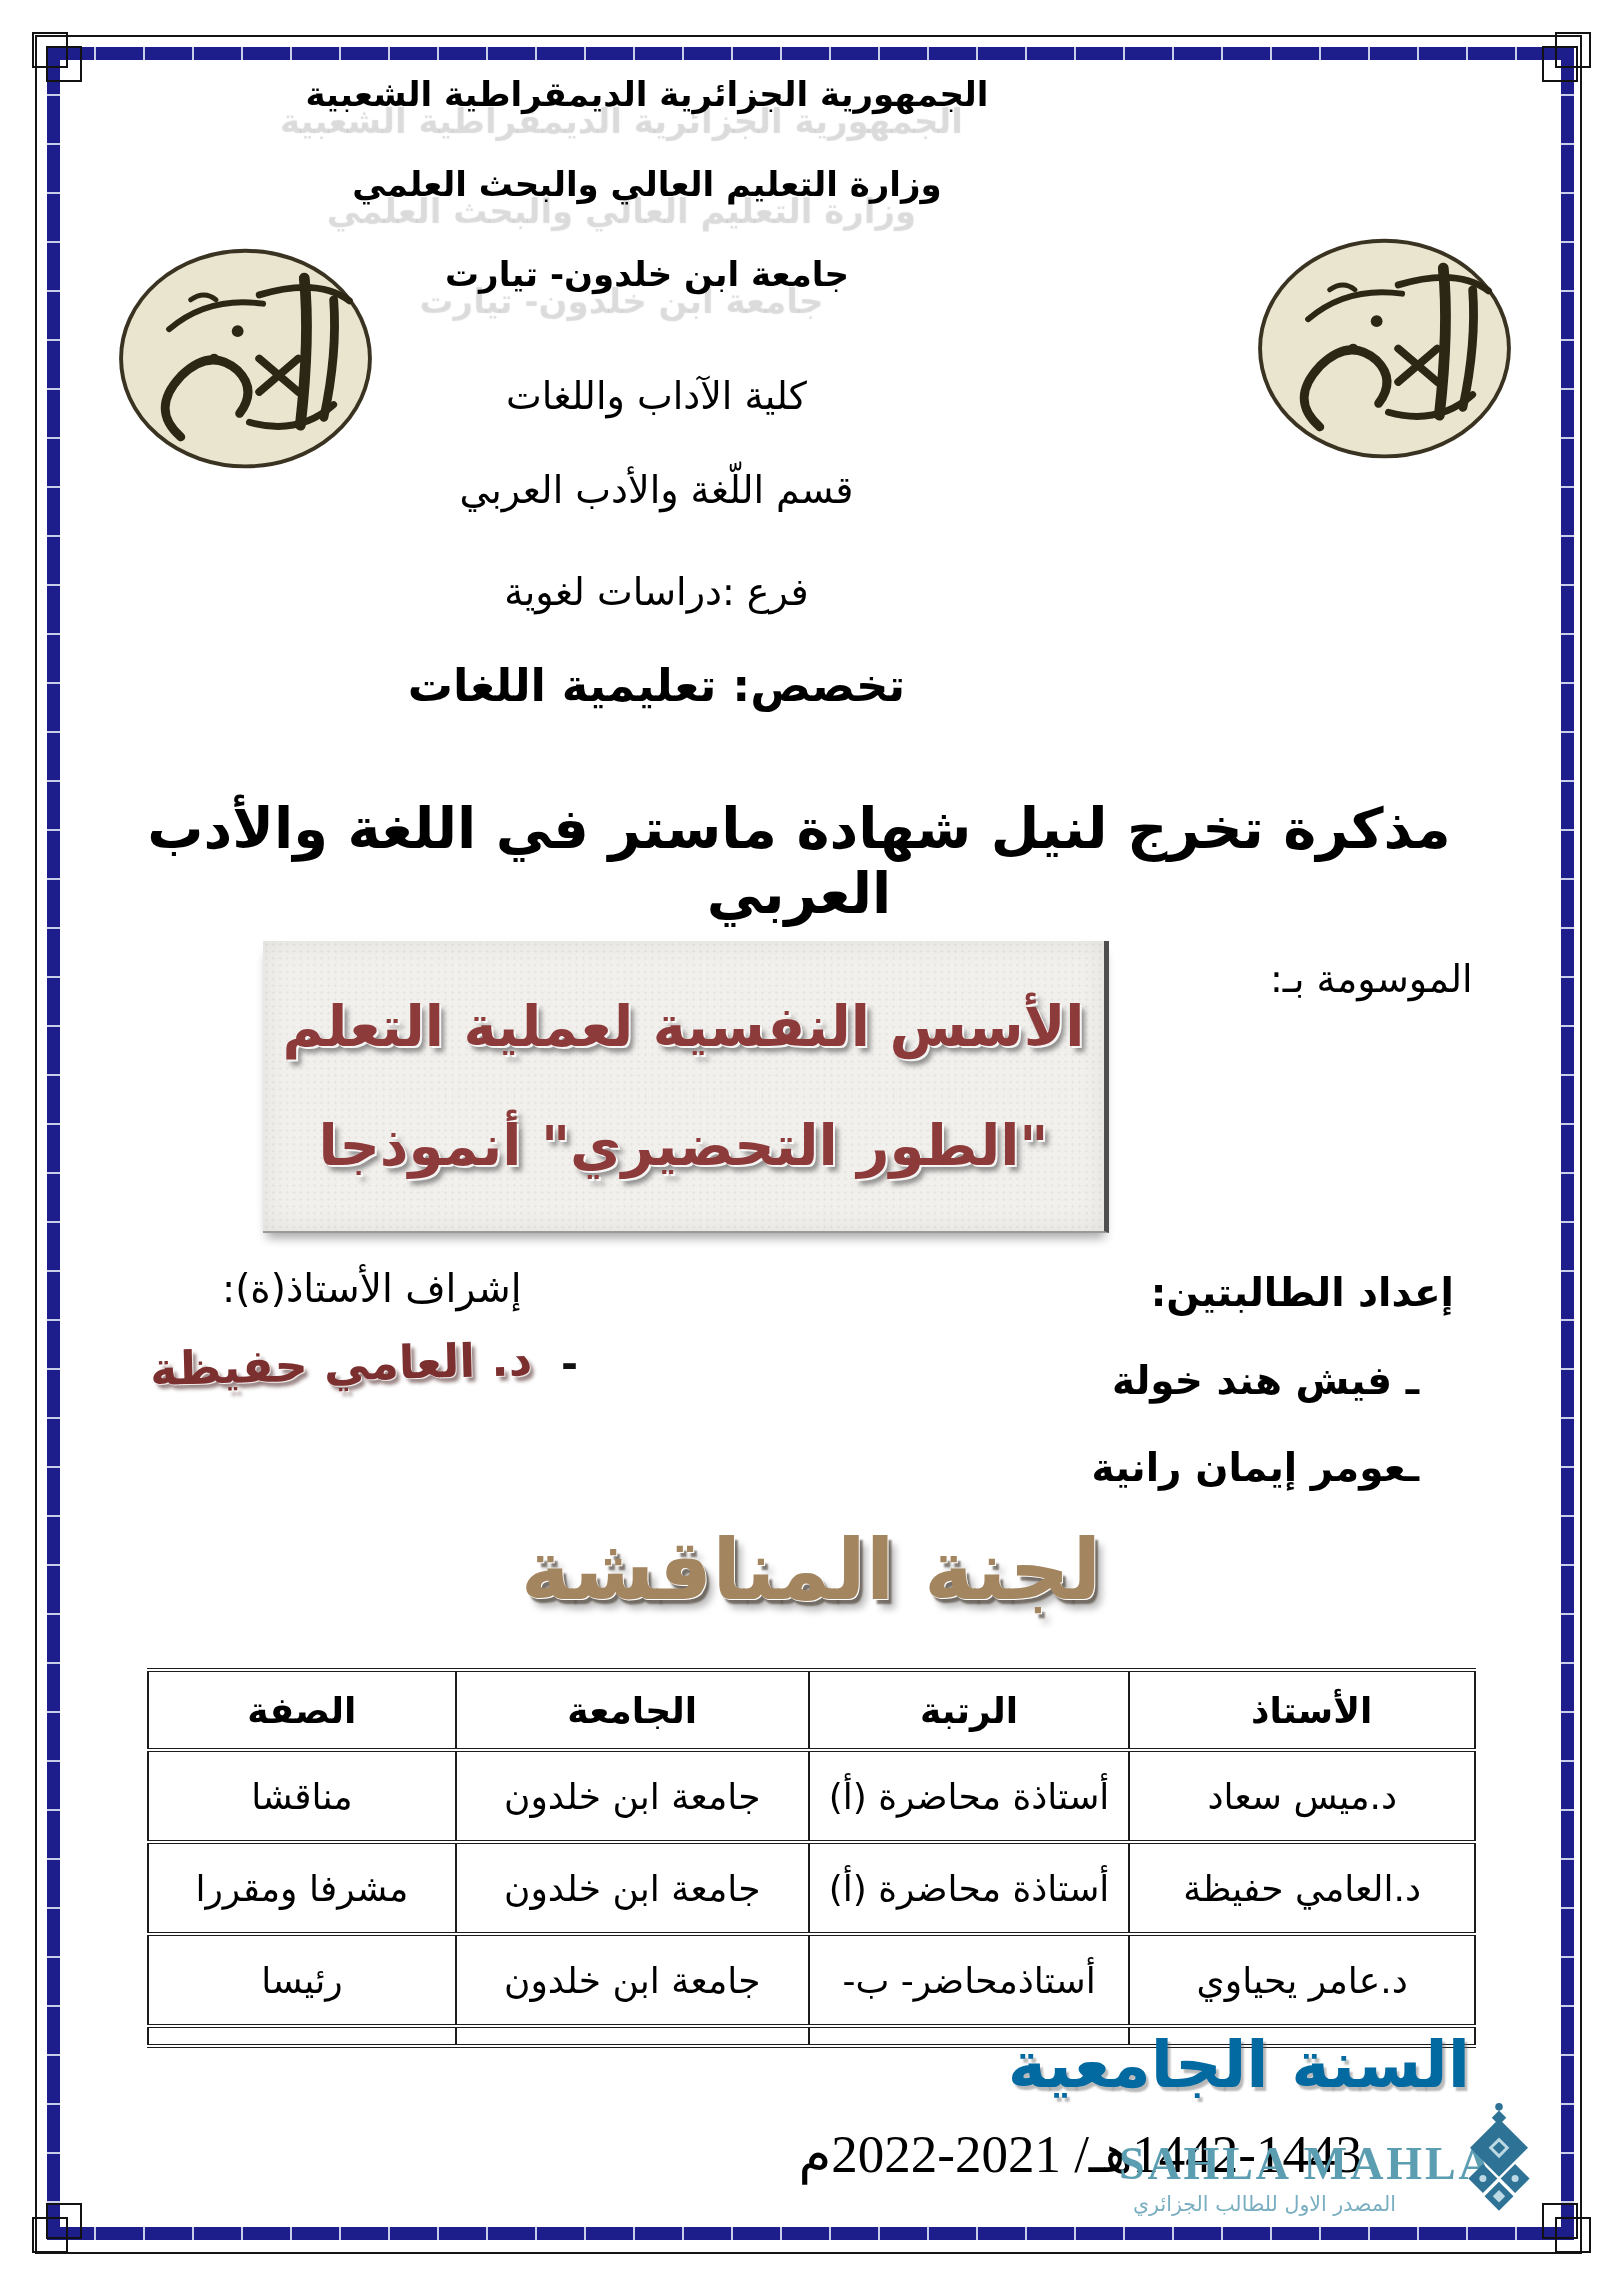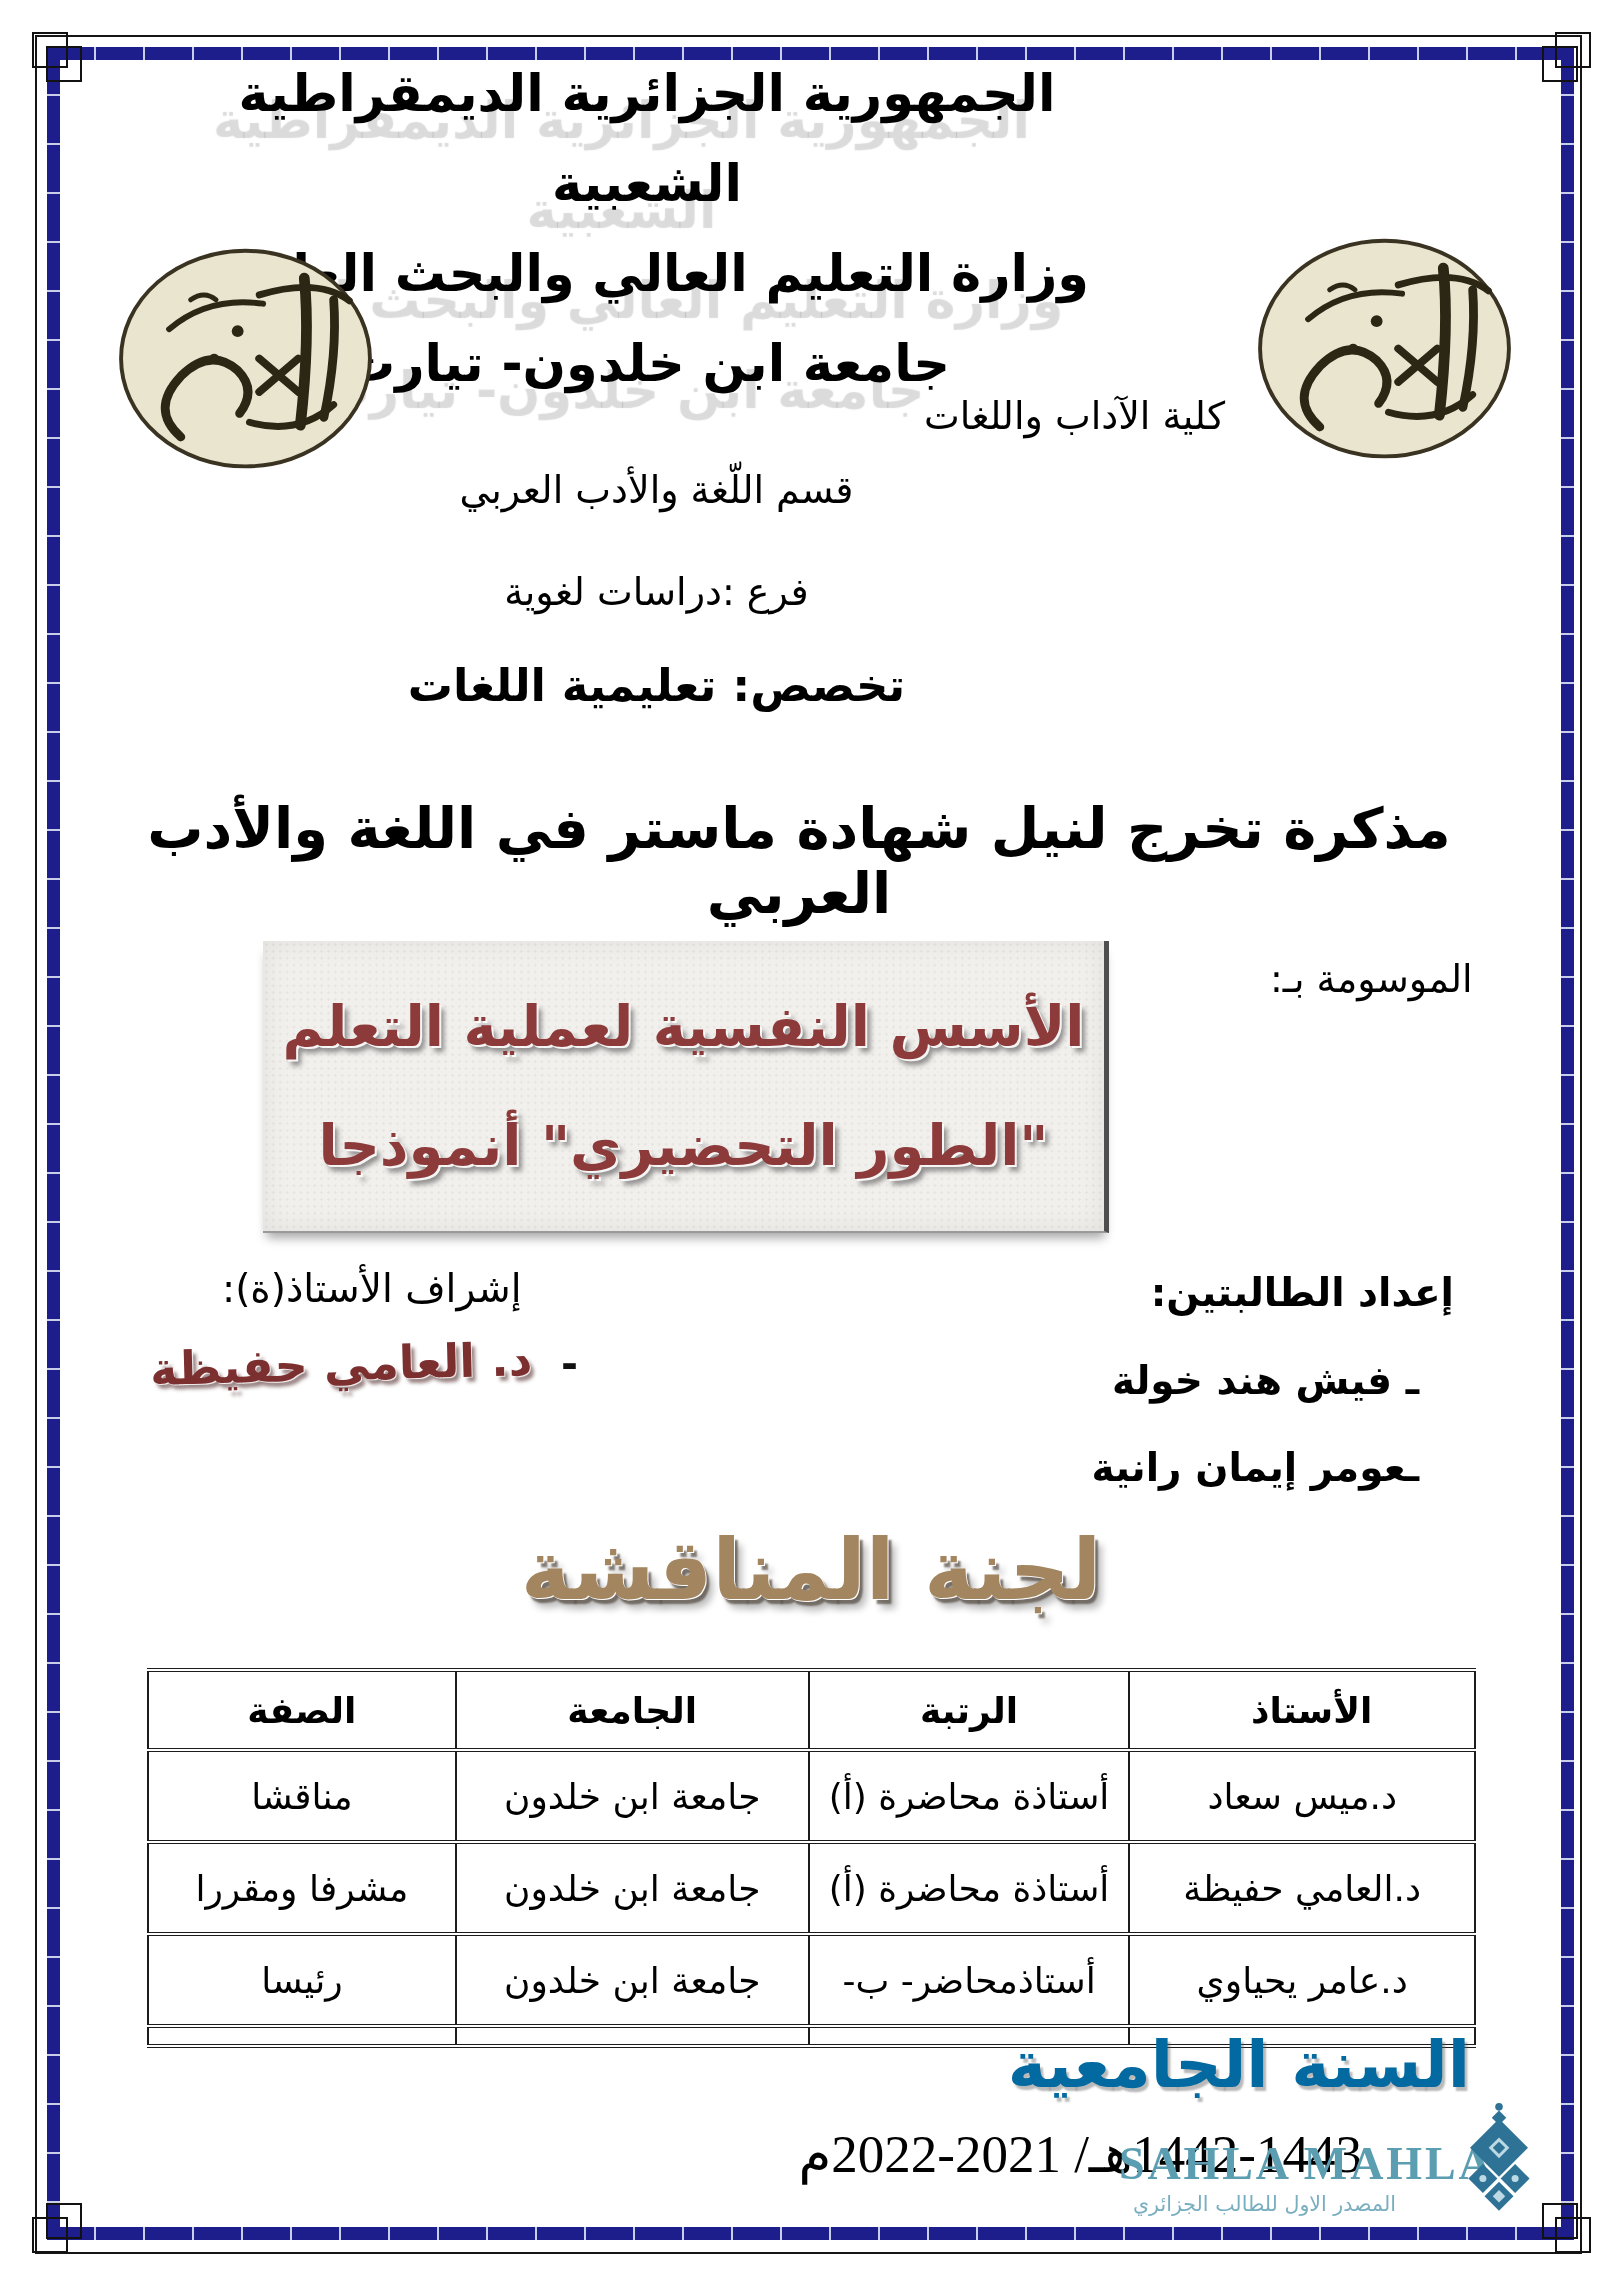--- a/index.html
+++ b/index.html
@@ -19,29 +19,29 @@
     background:repeating-linear-gradient(90deg,#1d1d8c 0 47px,#c9cfe9 47px 49px); }
   .band.top { top:47px; } .band.bottom { top:2227px; }
   .band.v { top:47px; height:2193px; width:12.7px;
     background:repeating-linear-gradient(180deg,#1d1d8c 0 47px,#c9cfe9 47px 49px); }
   .band.left { left:47px; } .band.right { left:1561px; }
   .csq { position:absolute; width:32px; height:32px; border:2.9px solid #121212; background:transparent; pointer-events:none; }
 
   
   .h-callig {
     position:absolute; top:49px; left:147px; width:1000px; text-align:center;
-    direction:rtl; font-size:51px; line-height:90px; font-weight:600;
+    direction:rtl; font-size:34px; line-height:90px; font-weight:600;
     text-shadow:-25.5px 27.4px 1px rgba(125,125,125,0.28);
   }
   .seal { position:absolute; }
   .seal.left  { left:112px;  top:241px; }
   .seal.right { left:1251px; top:231px; }
 
   .mid { position:absolute; left:88px; width:1137px; text-align:center; direction:rtl; font-size:38px; }
-  .line-faculty { top:394px;text-align:right; }
+  .line-faculty { top:374px; }
   .line-dept    { top:468px; }
   .line-branch  { top:570px; }
   .line-spec    { top:659px; font-size:45px; font-weight:bold; }
 
   .thesis-line {
     position:absolute; top:796px; left:69px; width:1460px; text-align:center;
     direction:rtl; font-size:56px; font-weight:700;
   }
 
   .titled-label {

